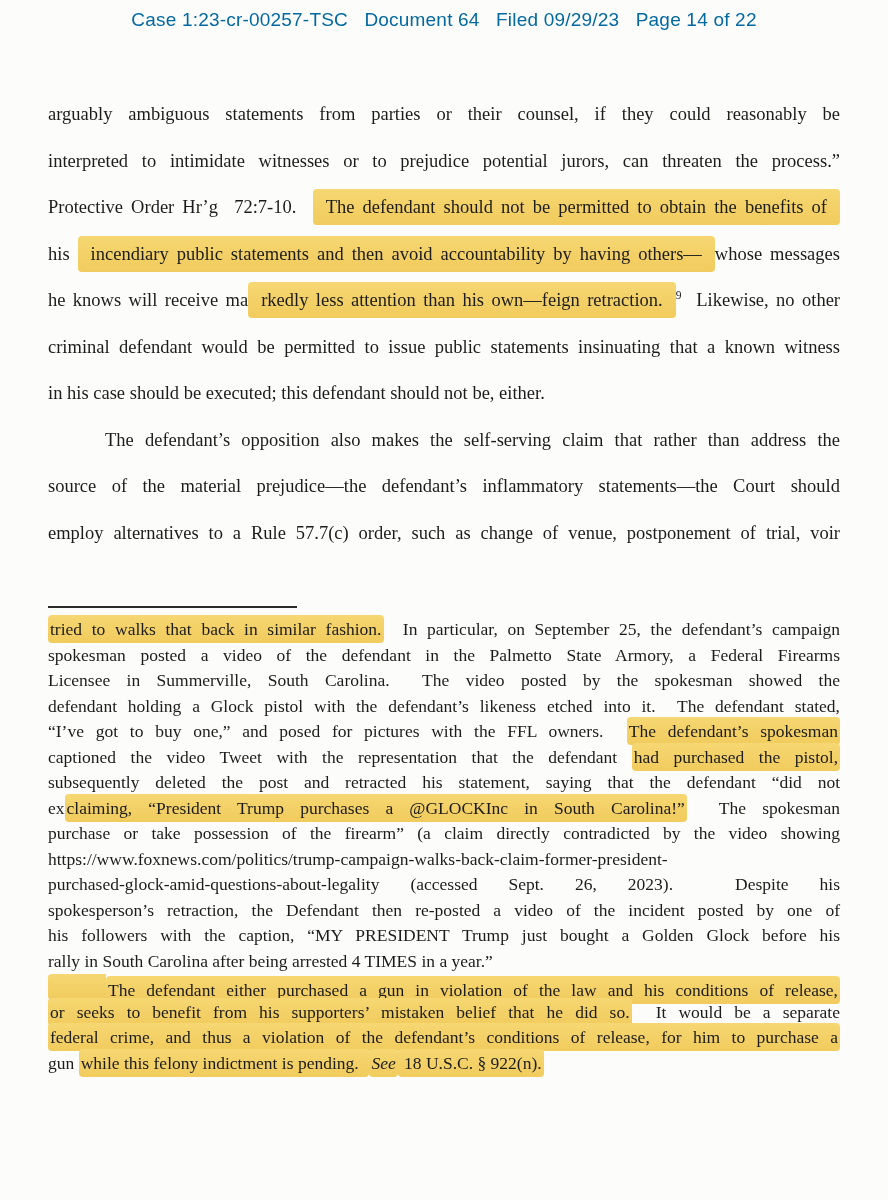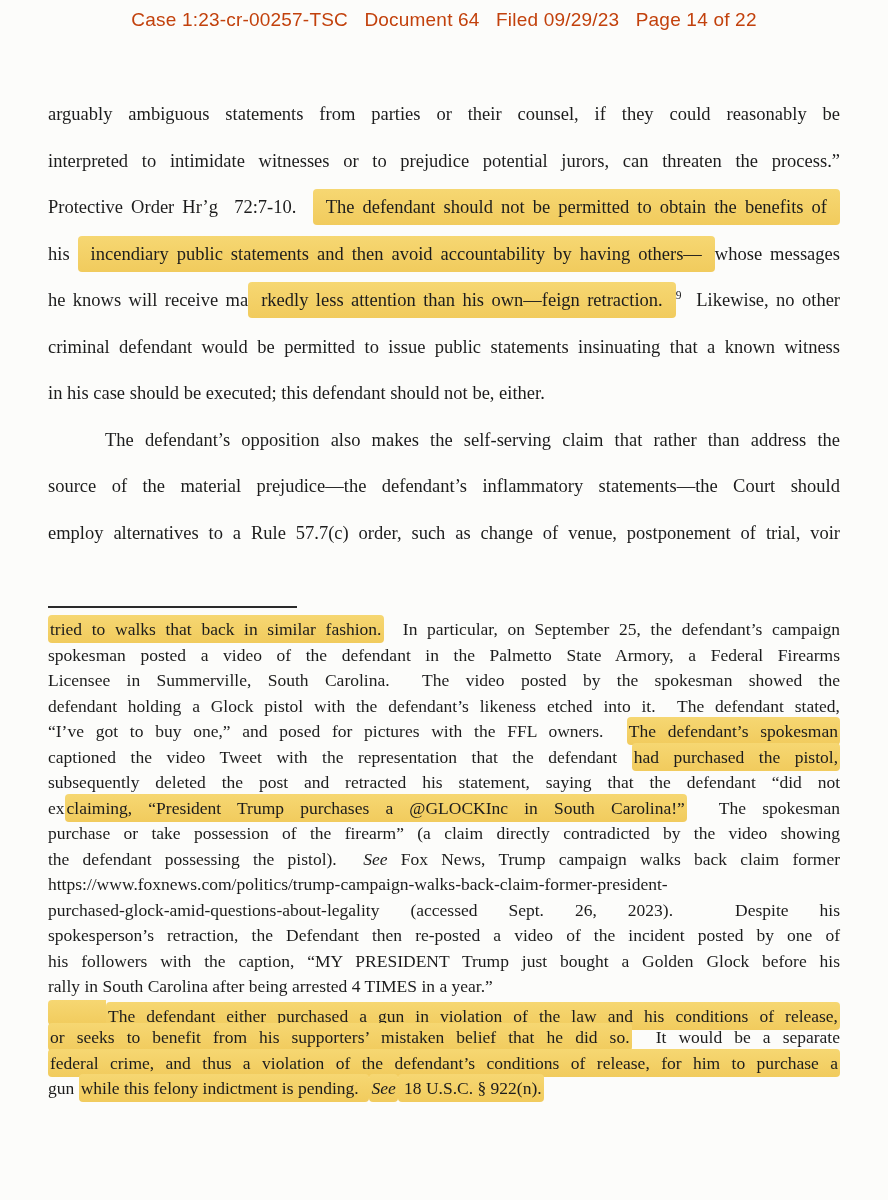--- a/index.html
+++ b/index.html
@@ -11,21 +11,21 @@
     overflow: hidden;
   }
   .page { position: relative; width: 888px; height: 1200px; }
 
   .header {
     padding-top: 9px;
     text-align: center;
     font-family: "Liberation Sans", sans-serif;
     font-size: 19px;
     letter-spacing: 0.2px;
-    color: #c2410c;
+    color: #0369a1;
   }
 
   .bodytext { margin: 60px 48px 0 48px; }
   .b-line {
     font-size: 18.5px;
     height: 46.5px; line-height: 46.5px;
     text-align: justify; text-align-last: justify;
     overflow: visible; white-space: normal;
   }
   .footnote { margin: 9px 48px 0 48px; }
@@ -76,21 +76,20 @@
   <div class="footnote" id="footnote-container">
       <div class="f-line line"><span class="hl">tried to walks that back in similar fashion.</span><span>&nbsp; In particular, on September 25, the defendant’s campaign</span></div>
       <div class="f-line line"><span>spokesman posted a video of the defendant in the Palmetto State Armory, a Federal Firearms</span></div>
       <div class="f-line line"><span>Licensee in Summerville, South Carolina.&nbsp; The video posted by the spokesman showed the</span></div>
       <div class="f-line line"><span>defendant holding a Glock pistol with the defendant’s likeness etched into it.&nbsp; The defendant stated,</span></div>
       <div class="f-line line"><span>“I’ve got to buy one,” and posed for pictures with the FFL owners.&nbsp; </span><span class="hl">The defendant’s spokesman</span></div>
       <div class="f-line line"><span>captioned the video Tweet with the representation that the defendant </span><span class="hl">had purchased the pistol,</span></div>
       <div class="f-line line"><span>subsequently deleted the post and retracted his statement, saying that the defendant “did not</span></div>
       <div class="f-line line"><span>ex</span><span class="hl">claiming, “President Trump purchases a @GLOCKInc in South Carolina!”</span><span>&nbsp; The spokesman</span></div>
       <div class="f-line line"><span>purchase or take possession of the firearm” (a claim directly contradicted by the video showing</span></div>
-      <div class="f-line line"><span>the defendant possessing the pistol).&nbsp; </span><span class="it">See</span><span> Fox News, Trump campaign walks back claim former</span></div>
       <div class="f-line line lastline"><span>https://www.foxnews.com/politics/trump-campaign-walks-back-claim-former-president-</span></div>
       <div class="f-line line"><span>purchased-glock-amid-questions-about-legality (accessed Sept. 26, 2023).&nbsp; Despite his</span></div>
       <div class="f-line line"><span>spokesperson’s retraction, the Defendant then re-posted a video of the incident posted by one of</span></div>
       <div class="f-line line"><span>his followers with the caption, “MY PRESIDENT Trump just bought a Golden Glock before his</span></div>
       <div class="f-line line lastline"><span>rally in South Carolina after being arrested 4 TIMES in a year.”</span></div>
       <div class="f-line line"><span class="hl hl-indent" style="width: 54px;">&nbsp;</span><span class="hl">The defendant either purchased a gun in violation of the law and his conditions of release,</span></div>
       <div class="f-line line"><span class="hl">or seeks to benefit from his supporters’ mistaken belief that he did so.</span><span>&nbsp; It would be a separate</span></div>
       <div class="f-line line"><span class="hl">federal crime, and thus a violation of the defendant’s conditions of release, for him to purchase a</span></div>
       <div class="f-line line lastline"><span>gun </span><span class="hl">while this felony indictment is pending.&nbsp; </span><span class="hl it">See</span><span class="hl"> 18 U.S.C. § 922(n).</span></div>
     </div>

